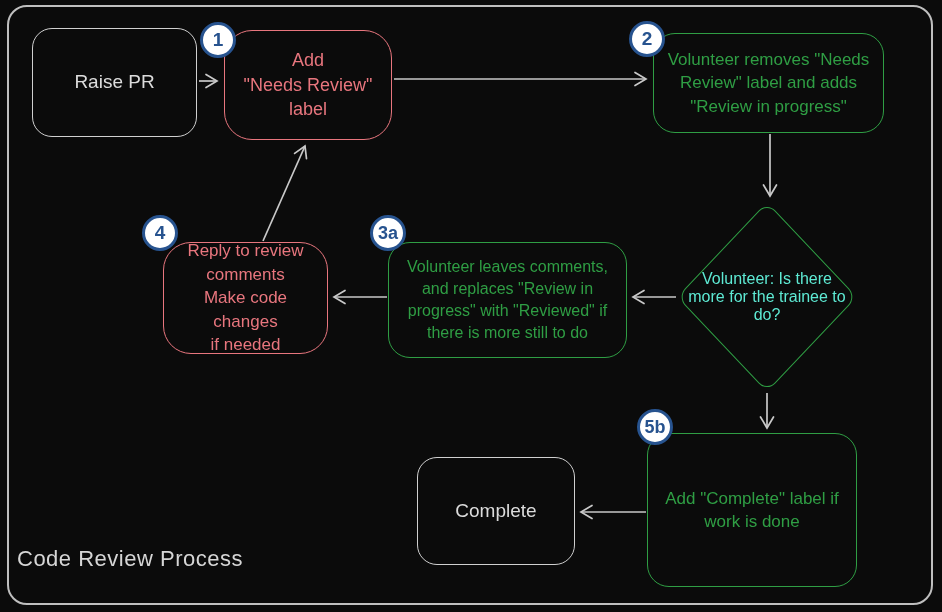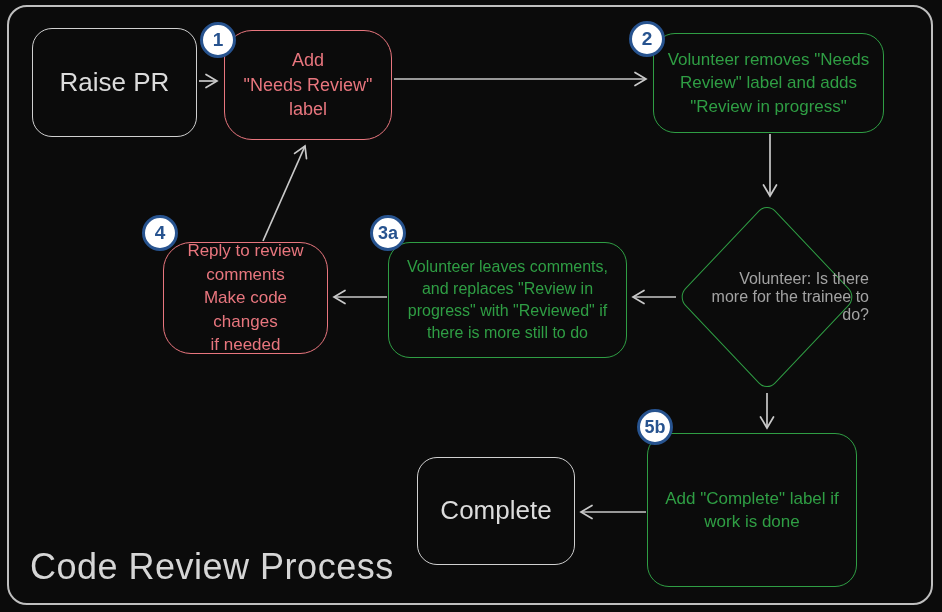--- a/index.html
+++ b/index.html
@@ -53,51 +53,51 @@
     width: 131px; height: 131px;
     transform: translate(-50%,-50%) scale(0.973,1.027) rotate(45deg);
     border: 1.7px solid #2f9e44;
     border-radius: 12px;
     box-sizing: border-box;
     background: transparent;
     z-index: 1;
   }
   .diamond-label {
     position: absolute;
-    left: 709px; top: 252px;
+    left: 687px; top: 252px;
     width: 160px; height: 90px;
     display: flex; align-items: center; justify-content: center;
-    text-align: right;
-    color: #a3a3a3;
+    text-align: center;
+    color: #5eead4;
     font-size: 16px;
     z-index: 2;
   }
   .badge {
     position: absolute;
     width: 36px; height: 36px;
     box-sizing: border-box;
     border-radius: 50%;
     background: #ffffff;
     border: 3px solid #27538f;
     color: #27538f;
     display: flex; align-items: center; justify-content: center;
     font-size: 19px;
     font-weight: 600;
     z-index: 3;
   }
   .badge-sm { font-size: 18px; }
   .diagram-title {
     position: absolute;
-    left: 30px; top: 546px;
-    font-size: 36px;
+    left: 17px; top: 546px;
+    font-size: 22px;
     letter-spacing: 0.5px;
     color: #d6d6d6;
     z-index: 2;
   }
-  .fs19 { font-size: 26px; }
+  .fs19 { font-size: 19px; }
   .fs18 { font-size: 18px; }
   .fs17 { font-size: 17px; }
   .fs16 { font-size: 16px; }
 </style>
 </head>
 <body>
 
 <div class="stage">
 
   <div class="frame"></div>

